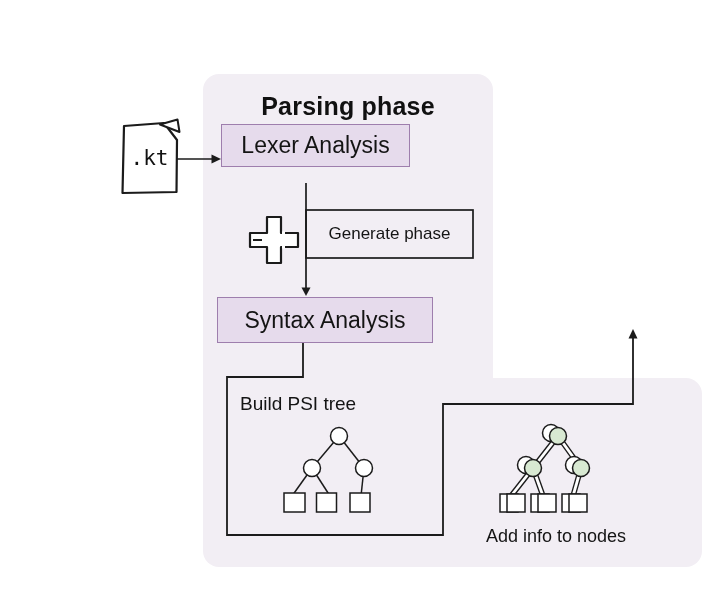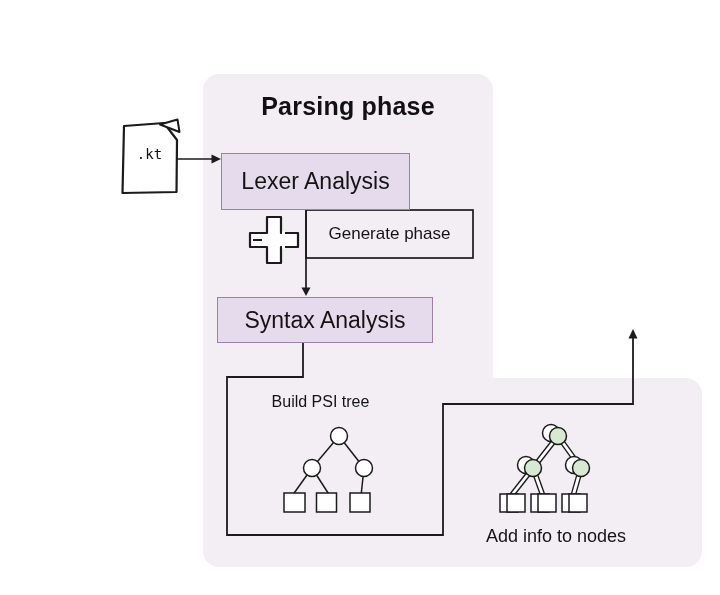--- a/index.html
+++ b/index.html
@@ -5,30 +5,30 @@
   html,body{margin:0;padding:0;background:#ffffff;}
   #stage{position:relative;width:720px;height:595px;background:#ffffff;overflow:hidden;
          font-family:"Liberation Sans",sans-serif;color:#111111;padding-left:8px;}
   #vec{position:absolute;left:0;top:0;width:720px;height:595px;}
   .abs{position:absolute;}
   .title{left:203px;top:92px;width:290px;text-align:center;
          font-size:25px;font-weight:700;letter-spacing:.2px;}
   .stage-box{background:#e6dbec;border:1.6px solid #9e7ead;box-sizing:border-box;
              display:flex;align-items:center;justify-content:center;
              font-size:23px;color:#141414;}
-  .lexer{left:221px;top:153px;width:189px;height:57px;}
+  .lexer{left:221px;top:124px;width:189px;height:43px;}
   .syntax{left:217px;top:297px;width:216px;height:46px;}
   .lbl{font-size:17px;color:#141414;white-space:nowrap;}
   .gen{left:306px;top:210px;width:167px;height:48px;display:flex;
        align-items:center;justify-content:center;}
-  .psi{left:240px;top:393px;width:161px;text-align:center;font-size:16px;}
+  .psi{left:240px;top:393px;width:161px;font-size:19px;}
   .addinfo{left:466px;top:526px;width:180px;text-align:center;font-size:18px;}
   .ktlabel{left:122px;top:146px;width:55px;text-align:center;
            font-family:"DejaVu Sans Mono","Liberation Mono",monospace;
-           font-size:14px;font-weight:500;}
+           font-size:21px;font-weight:500;}
 </style>
 </head>
 <body>
 
 <div id="stage">
 
   <svg id="vec" viewBox="0 0 720 595">
 
     <rect x="203" y="74" width="290" height="493" rx="16" fill="#f2eef4"></rect>
     <rect x="450" y="378" width="252" height="189" rx="16" fill="#f2eef4"></rect>

